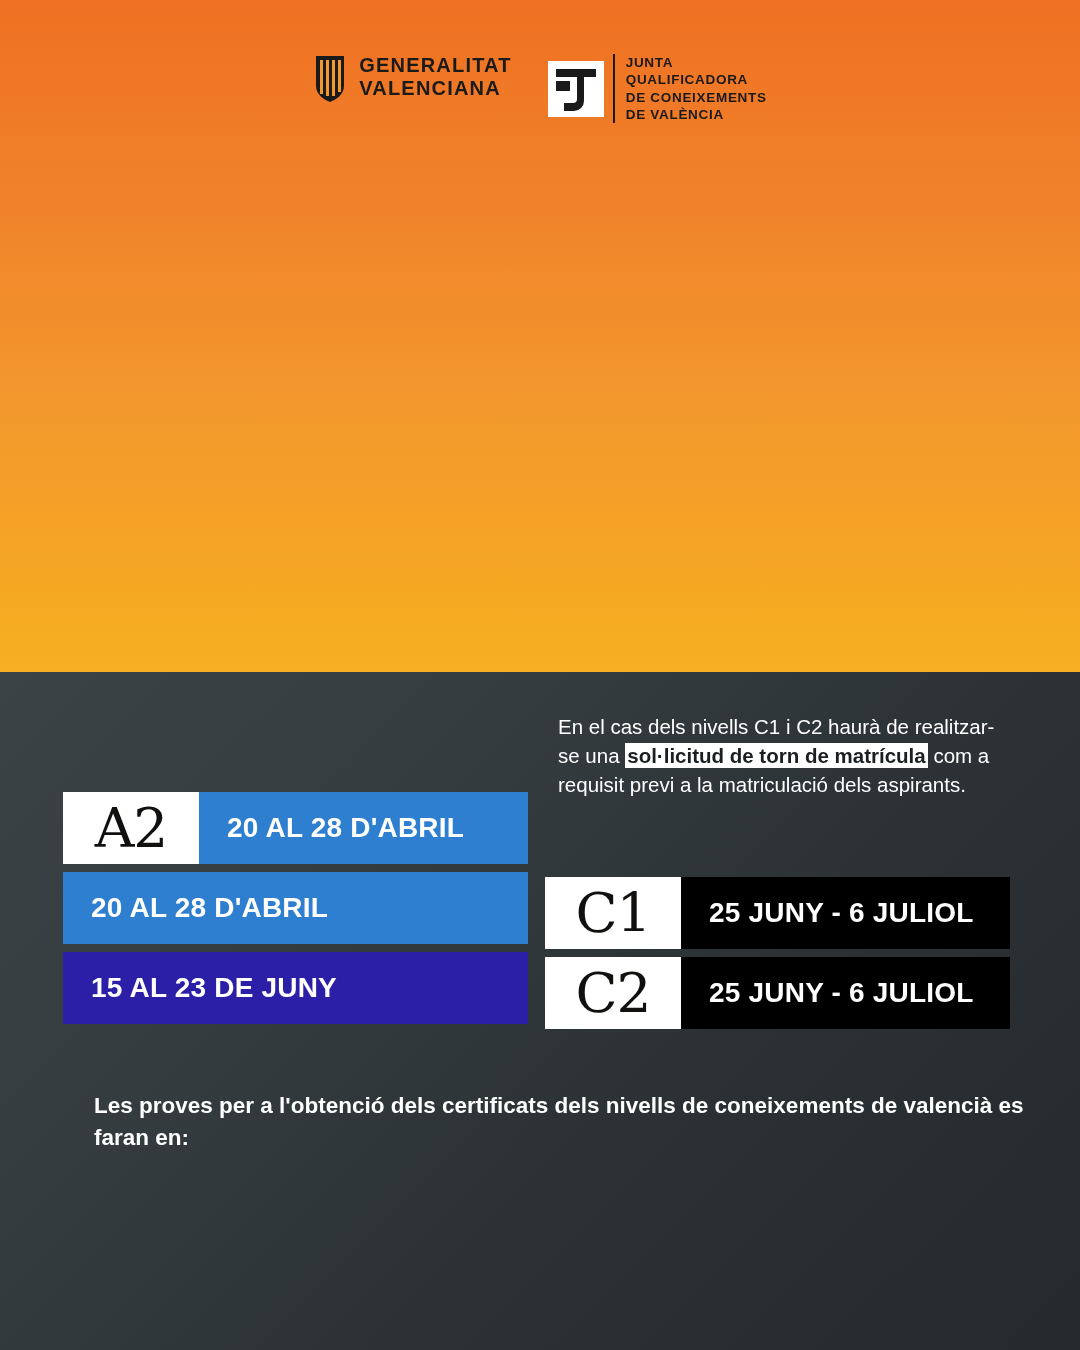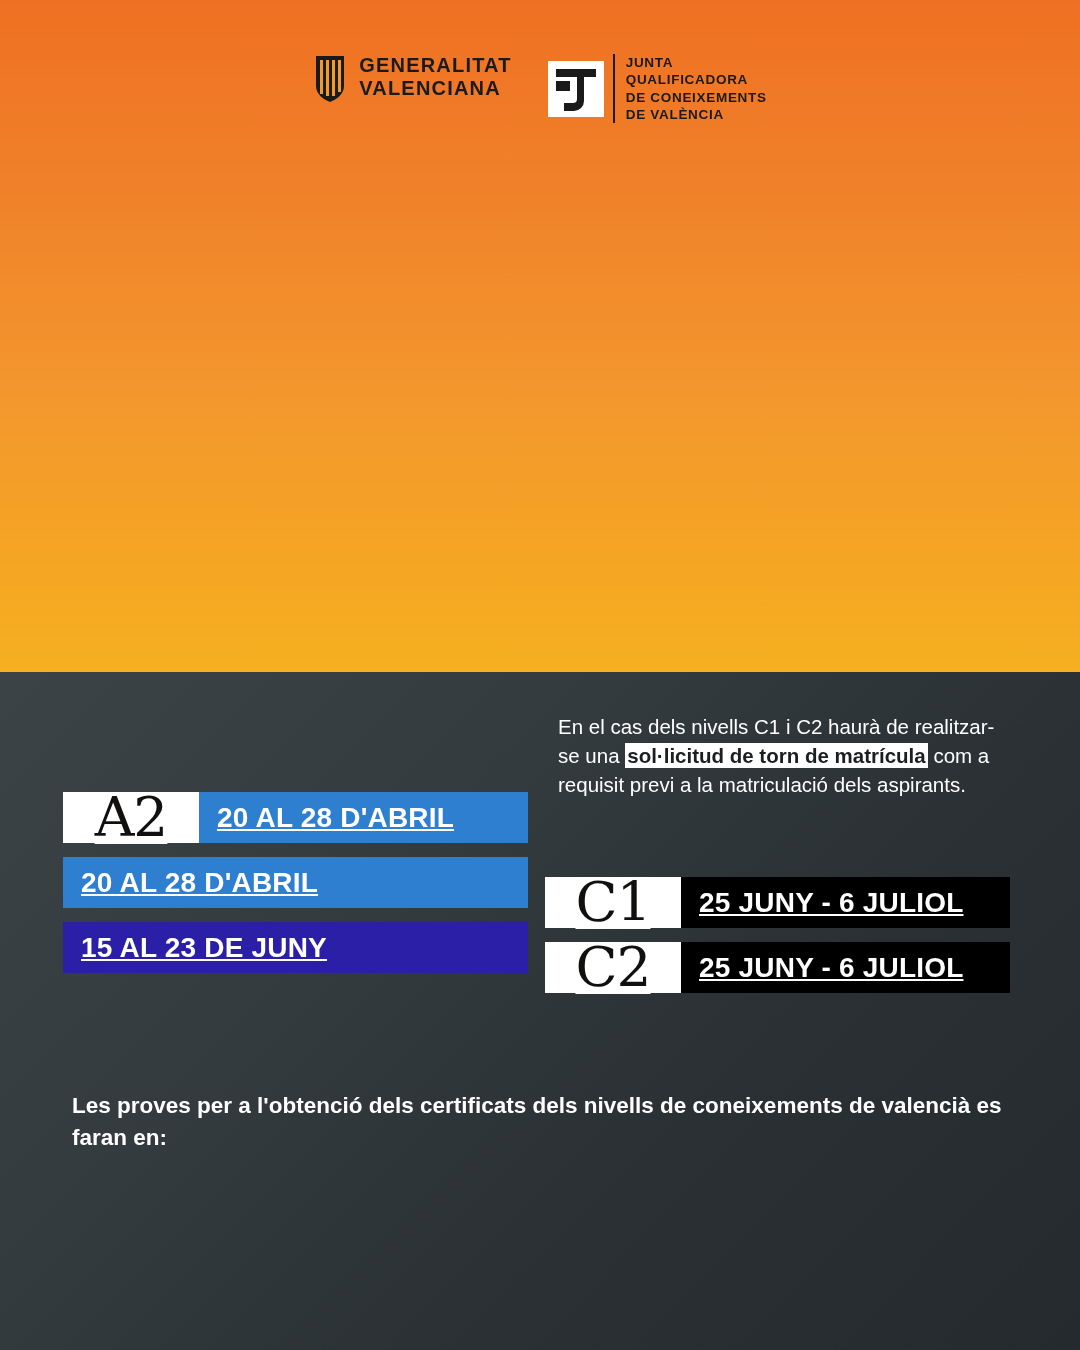--- a/index.html
+++ b/index.html
@@ -149,54 +149,53 @@
   }
   .levels-right {
     position: absolute;
     left: 545px;
     top: 205px;
     width: 465px;
   }
   .lvl-row {
     display: flex;
     align-items: stretch;
-    height: 51px;
-    margin-bottom: 14px;
-    text-decoration: underline;
+    height: 72px;
+    margin-bottom: 8px;
   }
   .lvl-code {
     width: 136px;
     background: #ffffff;
     color: #12100e;
     font-family: "DejaVu Serif", serif;
     font-weight: normal;
     font-size: 55px;
     display: flex;
     align-items: center;
     justify-content: center;
     line-height: 1;
     letter-spacing: -1px;
   }
   .lvl-date {
     flex: 1;
     display: flex;
     align-items: center;
-    padding-left: 18px;
+    padding-left: 28px;
     font-size: 28px;
     font-weight: bold;
     letter-spacing: 0.2px;
     color: #ffffff;
   }
   .d-blue   { background: #2f7fd0; }
   .d-indigo { background: #2b1fa8; }
   .d-black  { background: #000000; }
 
   .body-text {
     position: absolute;
-    left: 72px;
+    left: 94px;
     top: 418px;
     width: 950px;
   }
   .body-head {
     font-size: 22.5px;
     font-weight: bold;
     line-height: 1.4;
     color: #ffffff;
     margin-bottom: 28px;
   }

